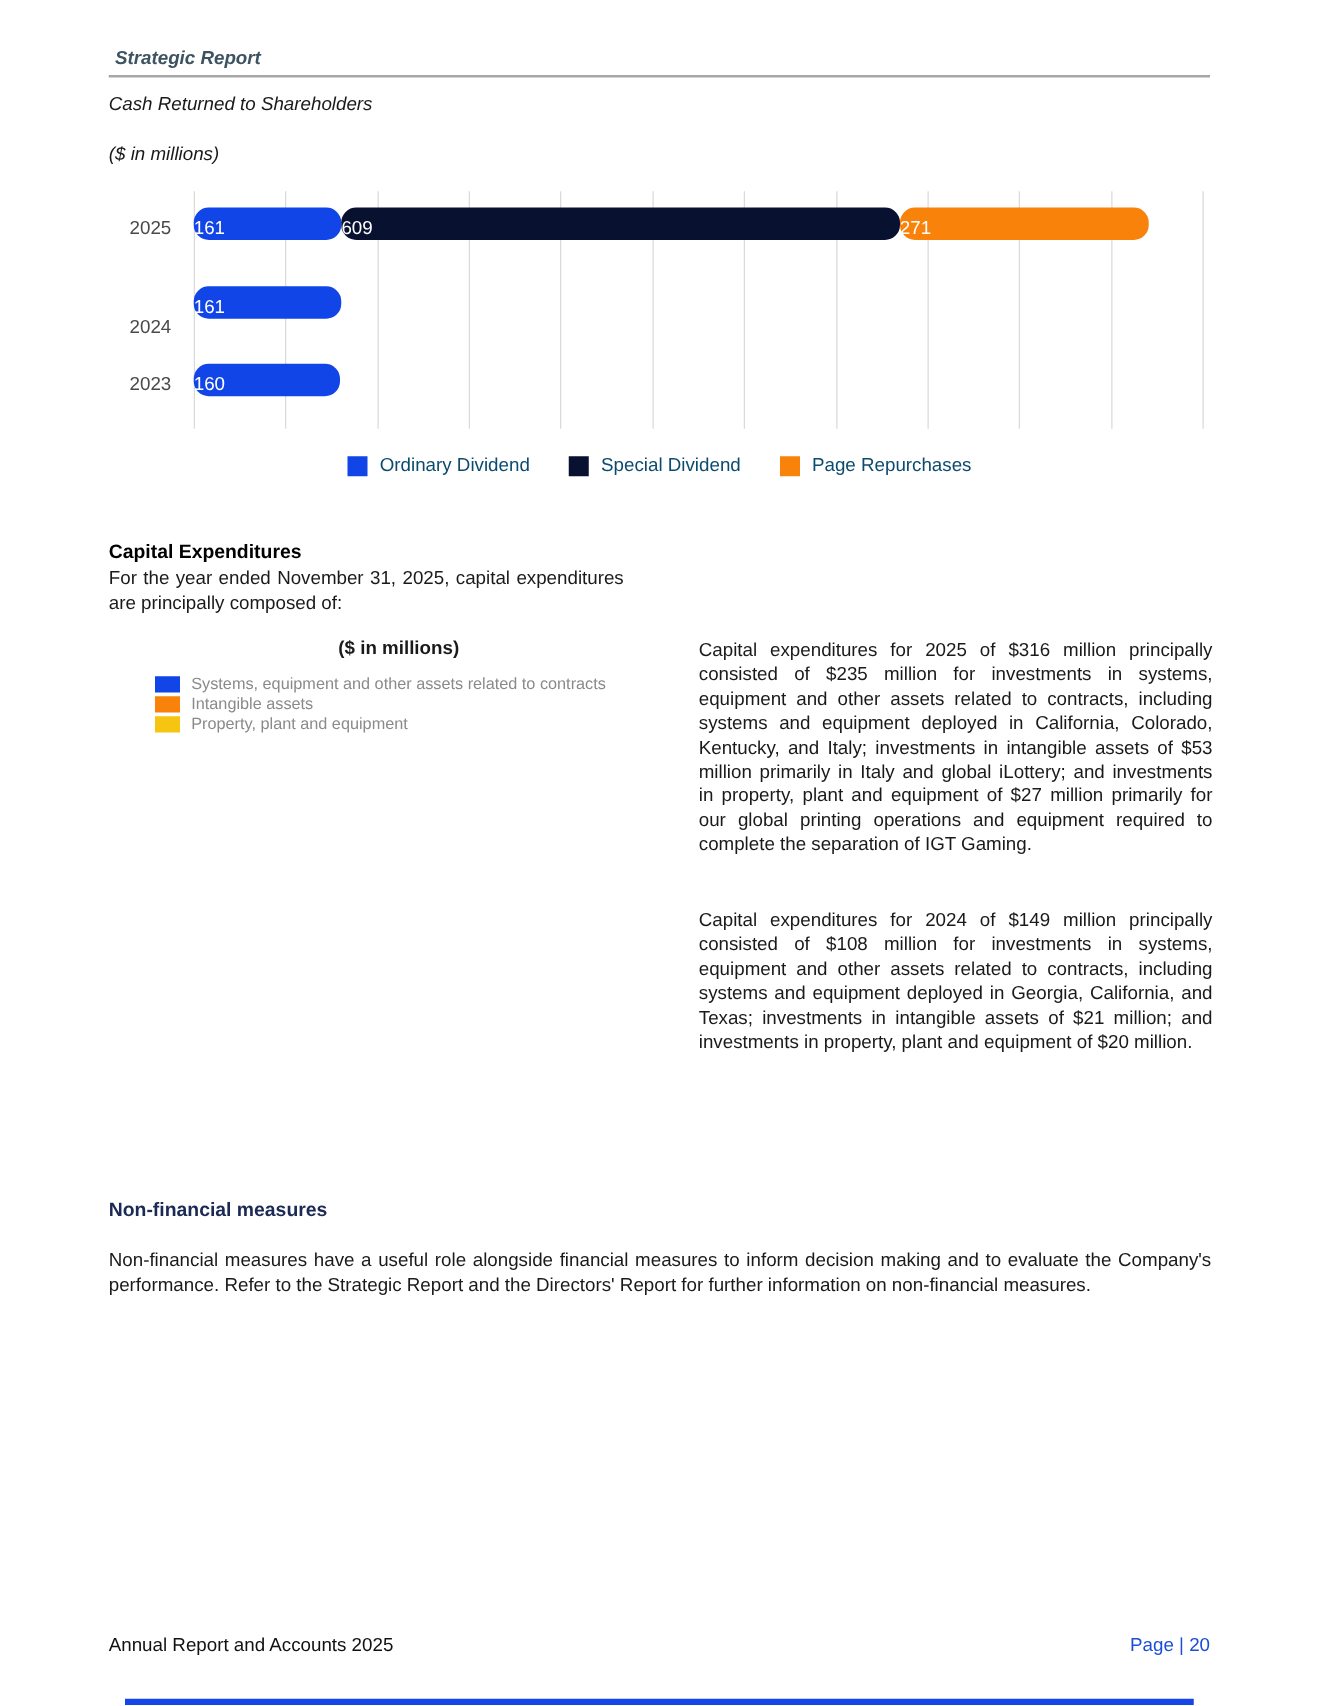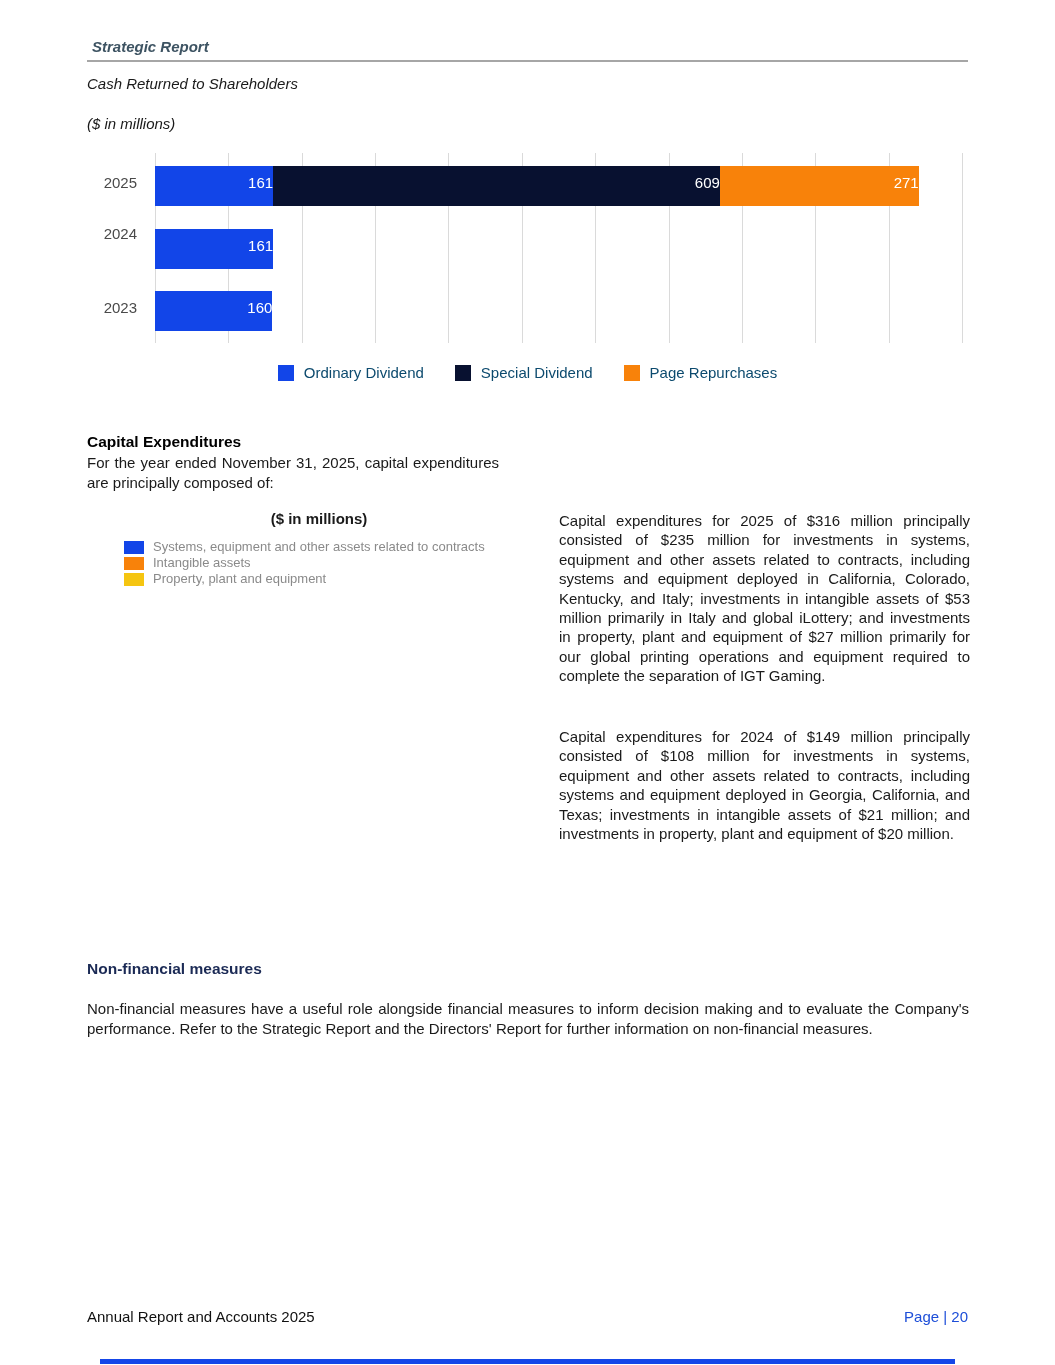--- a/index.html
+++ b/index.html
@@ -11,21 +11,21 @@
   .abs{position:absolute;}
   .justify{text-align:justify;}
   #header-title{left:92px;top:38px;font-size:15px;font-weight:bold;font-style:italic;color:#3d5362;}
   #header-rule{left:87px;top:60px;width:881px;border-top:2px solid #a6a6a6;height:0;}
   #cash-title{left:87px;top:75px;font-size:15px;font-style:italic;color:#1a1a1a;}
   #units-note{left:87px;top:115px;font-size:15px;font-style:italic;color:#1a1a1a;}
 
   
   #bar-chart{left:155px;top:153px;width:807px;height:190px;}
   .gridline{position:absolute;top:0;bottom:0;width:1px;background:#dadada;}
-  .bar-seg{position:absolute;height:40px;color:#ffffff;font-size:15px;line-height:34px;text-align:right;}
+  .bar-seg{position:absolute;height:26px;color:#ffffff;font-size:15px;line-height:34px;text-align:left;border-radius:12px;}
   .year-label{position:absolute;left:-68px;width:50px;text-align:right;font-size:15px;color:#4a4a4a;}
   #bar-legend{left:0;top:364px;width:1055px;display:flex;justify-content:center;gap:31px;align-items:center;}
   .legend-item{display:flex;align-items:center;gap:10px;font-size:15px;color:#0c4a6e;}
   .legend-swatch{width:16px;height:16px;display:inline-block;}
 
   #capex-heading{left:87px;top:433px;font-size:15.5px;font-weight:bold;color:#000000;}
   #capex-intro{left:87px;top:453px;width:412px;font-size:15px;line-height:19.5px;}
 
   #pie-title{left:87px;top:510px;width:464px;text-align:center;font-size:15px;font-weight:bold;}
   #pie-legend{left:124px;top:540px;display:flex;flex-direction:column;gap:2px;}
@@ -66,21 +66,21 @@
       <div class="gridline" style="left: 440.182px;"></div>
       <div class="gridline" style="left: 513.545px;"></div>
       <div class="gridline" style="left: 586.909px;"></div>
       <div class="gridline" style="left: 660.273px;"></div>
       <div class="gridline" style="left: 733.636px;"></div>
       <div class="gridline" style="left: 807px;"></div>
       <div class="year-label" style="top: 21px; text-align: right;">2025</div>
       <div class="bar-seg" style="left: 0px; top: 13px; width: 118.115px; background: rgb(18, 69, 232);">161</div>
       <div class="bar-seg" style="left: 118.115px; top: 13px; width: 446.785px; background: rgb(8, 17, 48);">609</div>
       <div class="bar-seg" style="left: 564.9px; top: 13px; width: 198.815px; background: rgb(248, 130, 10);">271</div>
-      <div class="year-label" style="top: 72px;">2024</div>
+      <div class="year-label" style="top: 100px;">2024</div>
       <div class="bar-seg" style="left: 0px; top: 76px; width: 118.115px; background: rgb(18, 69, 232);">161</div>
       <div class="year-label" style="top: 146px;">2023</div>
       <div class="bar-seg" style="left: 0px; top: 138px; width: 117.382px; background: rgb(18, 69, 232);">160</div>
     </div>
   <div id="bar-legend" class="abs">
       <div class="legend-item">
         <span class="legend-swatch" style="background: rgb(18, 69, 232);"></span>
         <span>Ordinary Dividend</span>
       </div>
       <div class="legend-item">

